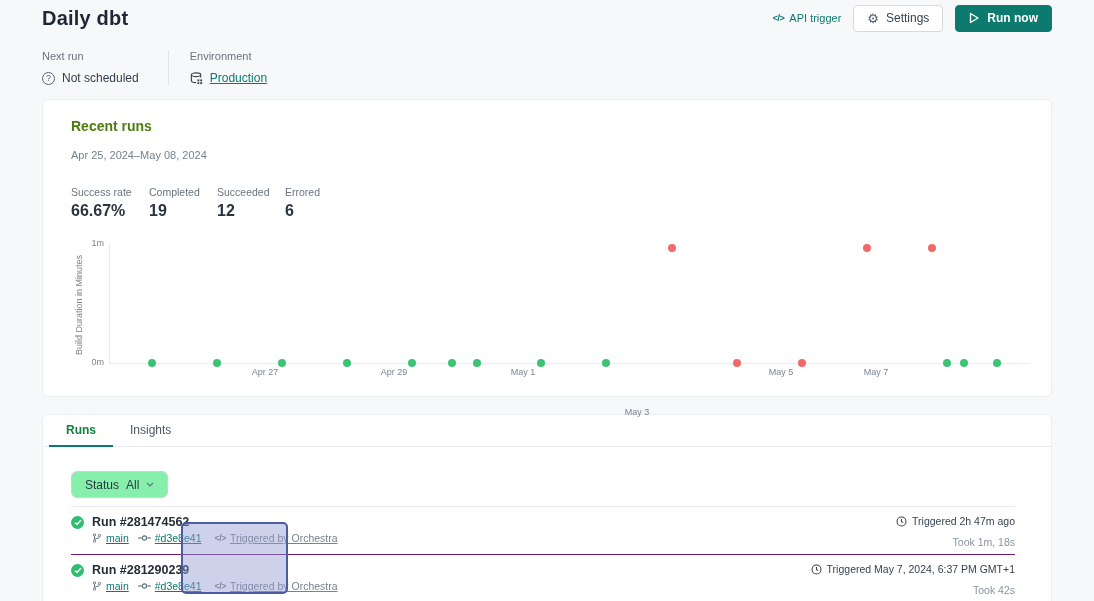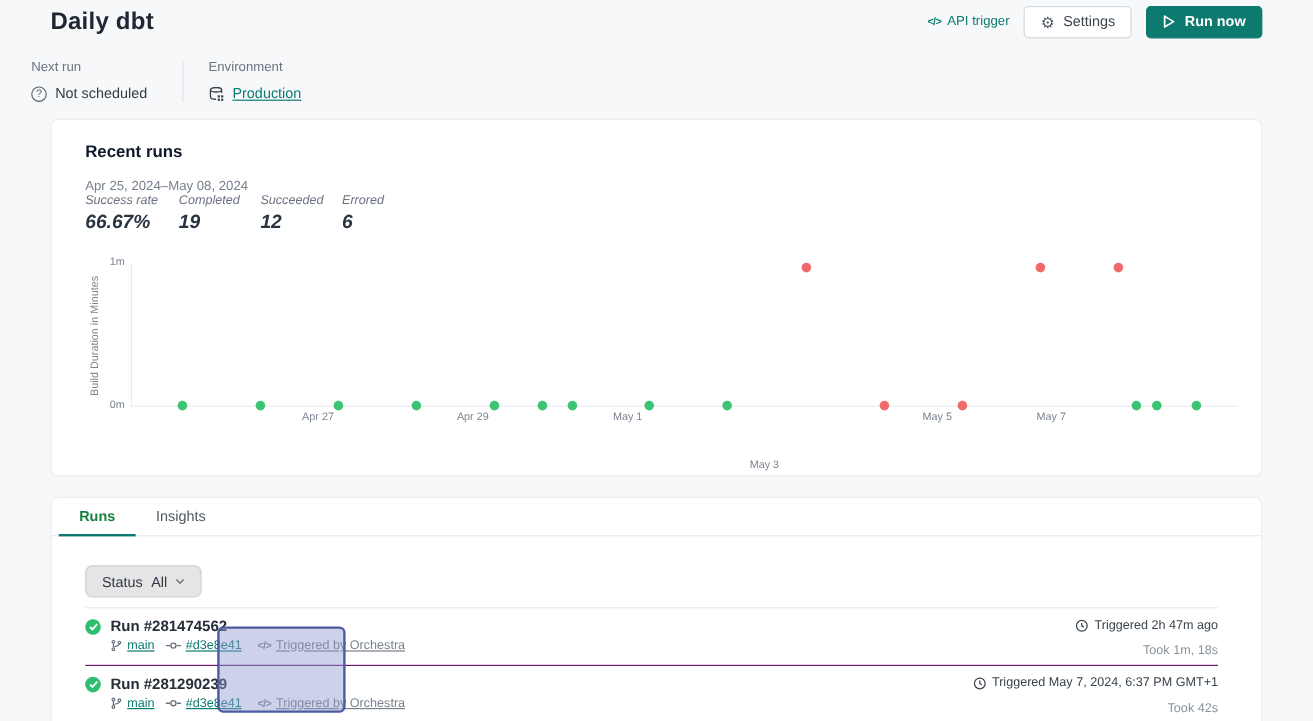--- a/index.html
+++ b/index.html
@@ -11,34 +11,34 @@
   .page-title { font-size:20px; font-weight:bold; color:#1e2733; letter-spacing:.2px; }
   .actions { display:flex; align-items:center; gap:12px; }
   .link-teal { display:inline-flex; align-items:center; gap:5px; color:#0d7a70; font-size:11px; text-decoration:none; cursor:pointer; }
   .code-glyph { font-size:9px; font-weight:bold; letter-spacing:-.5px; }
   .btn { display:inline-flex; align-items:center; gap:7px; font-size:12px; border-radius:4px; padding:0 13px; height:27px; cursor:pointer; font-family:inherit; }
   .btn-settings { background:#fff; border:1px solid #d5dade; color:#39434e; }
   .btn-run { background:#0d7a70; border:1px solid #0d7a70; color:#fff; font-weight:bold; }
   .gear { font-size:13px; color:#555e69; line-height:1; }
 
   
-  .meta-row { display:flex; align-items:stretch; padding:0 26px; margin-top:18px; }
+  .meta-row { display:flex; align-items:stretch; padding:0 42px; margin-top:18px; }
   .meta-col { display:flex; flex-direction:column; }
   .meta-label { font-size:11px; color:#6a7380; }
   .meta-value { display:flex; align-items:center; gap:7px; margin-top:9px; font-size:12px; color:#333d49; }
   .meta-divider { width:1px; background:#e2e5e8; margin:0 21px 0 29px; }
   .qcircle { display:inline-flex; align-items:center; justify-content:center; width:13px; height:13px; border:1.2px solid #5a646f; border-radius:50%; font-size:9px; color:#5a646f; }
   .env-link { color:#0d7a70; text-decoration:underline; cursor:pointer; }
 
   
   .card { background:#fff; border:1px solid #ebedf0; border-radius:6px; margin:0 42px; }
   .card-chart { margin-top:14px; height:298px; padding:18px 28px 0; }
-  .card-title { font-size:14px; font-weight:bold; color:#0f172a; }
+  .card-title { font-size:14px; font-weight:bold; color:#4d7c0f; }
   .date-range { font-size:11px; color:#77808c; margin-top:15px; }
-  .stats-row { display:flex; margin-top:0;font-style:italic; }
+  .stats-row { display:flex; margin-top:25px; }
   .stat { margin-right:0; }
   .stat-label { font-size:10.5px; color:#6a7380; }
   .stat-value { font-size:16px; font-weight:bold; color:#2a3440; margin-top:4px; }
 
   
   .chart { position:relative; height:150px; margin-top:16px; }
   .y-axis-line { position:absolute; left:38px; top:8px; width:1px; height:119px; background:#e9ebee; }
   .x-axis-line { position:absolute; left:38px; top:127px; width:922px; height:1px; background:#e9ebee; }
   .y-tick { position:absolute; left:0; width:33px; text-align:right; font-size:9px; color:#7a8490; }
   .y-tick.t1 { top:2px; } .y-tick.t0 { top:121px; }
@@ -46,21 +46,21 @@
   .dot { position:absolute; width:8px; height:8px; border-radius:50%; cursor:pointer; }
   .x-tick { position:absolute; top:131px; transform:translateX(-50%); font-size:9px; color:#7a8490; white-space:nowrap; }
 
   
   .card-runs { margin-top:17px; height:220px; }
   .tabs { display:flex; border-bottom:1px solid #e7e9ec; padding:0 6px; }
   .tab { position:relative; padding:8px 17px 9px; font-size:12px; color:#4e5862; cursor:pointer; }
   .tab.active { color:#15803d; font-weight:bold; }
   .tab.active::after { content:""; position:absolute; left:0; right:0; bottom:-1px; height:2px; background:#0d7a70; }
   .runs-body { padding:0 36px 0 28px; }
-  .filter-btn { margin-top:24px; display:inline-flex; align-items:center; gap:7px; border:1px solid #ccd2d8; border-radius:6px; background:#e5e5e5; padding:0 13px; height:27px; font-size:12px; color:#2e3844; font-family:inherit; cursor:pointer; }
+  .filter-btn { margin-top:24px; display:inline-flex; align-items:center; gap:7px; border:1px solid #ccd2d8; border-radius:6px; background:#86efac; padding:0 13px; height:27px; font-size:12px; color:#2e3844; font-family:inherit; cursor:pointer; }
   .runs-list { margin-top:8px; border-top:1px solid #e7e9ec; }
   .run-row { display:flex; justify-content:space-between; padding:8px 0 6px; border-bottom:1px solid #701a75; }
   .run-title-row { display:flex; align-items:center; gap:8px; }
   .check-circle { display:inline-flex; align-items:center; justify-content:center; width:13px; height:13px; border-radius:50%; background:#2fbe70; flex:none; }
   .run-title { font-size:12.5px; font-weight:bold; color:#252e39; }
   .run-sub { display:flex; align-items:center; gap:9px; margin:3px 0 0 21px; font-size:10.5px; color:#6b7480; }
   .sub-item { display:inline-flex; align-items:center; gap:4px; }
   .teal-link { color:#0d7a70; text-decoration:underline; cursor:pointer; }
   .gray-link { color:#79828d; text-decoration:underline; cursor:pointer; }
   .run-right { text-align:right; }

